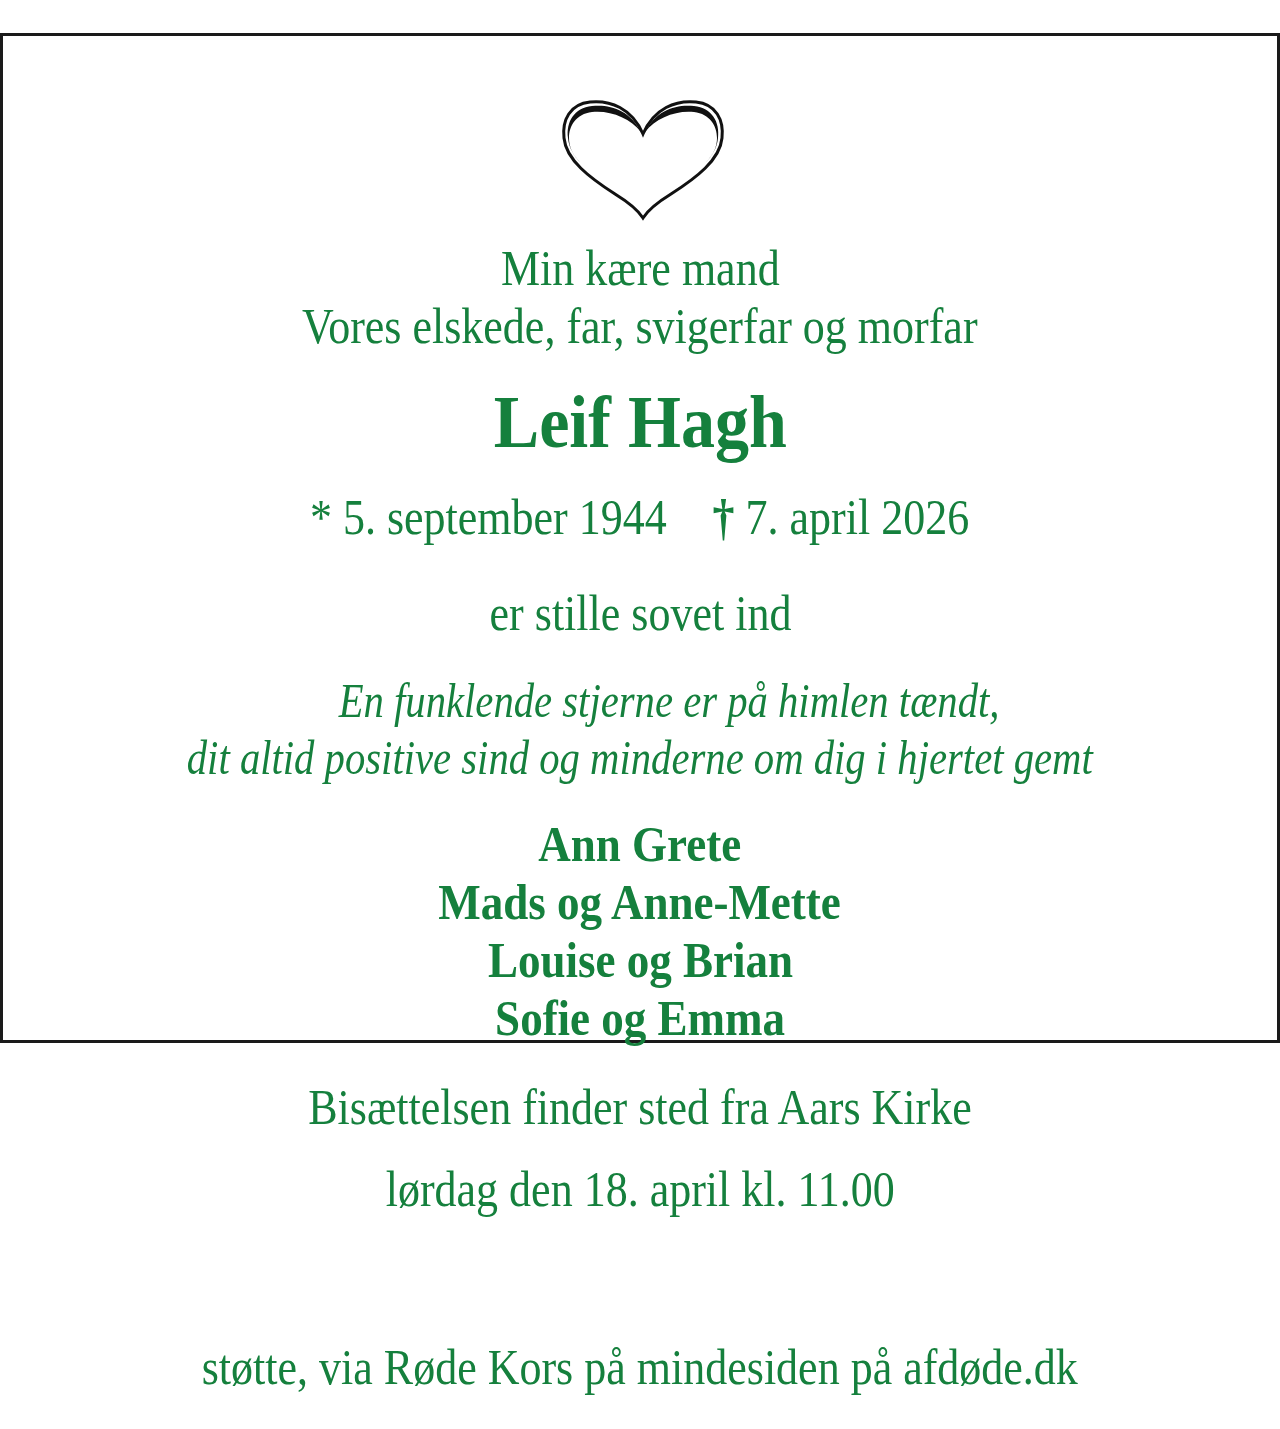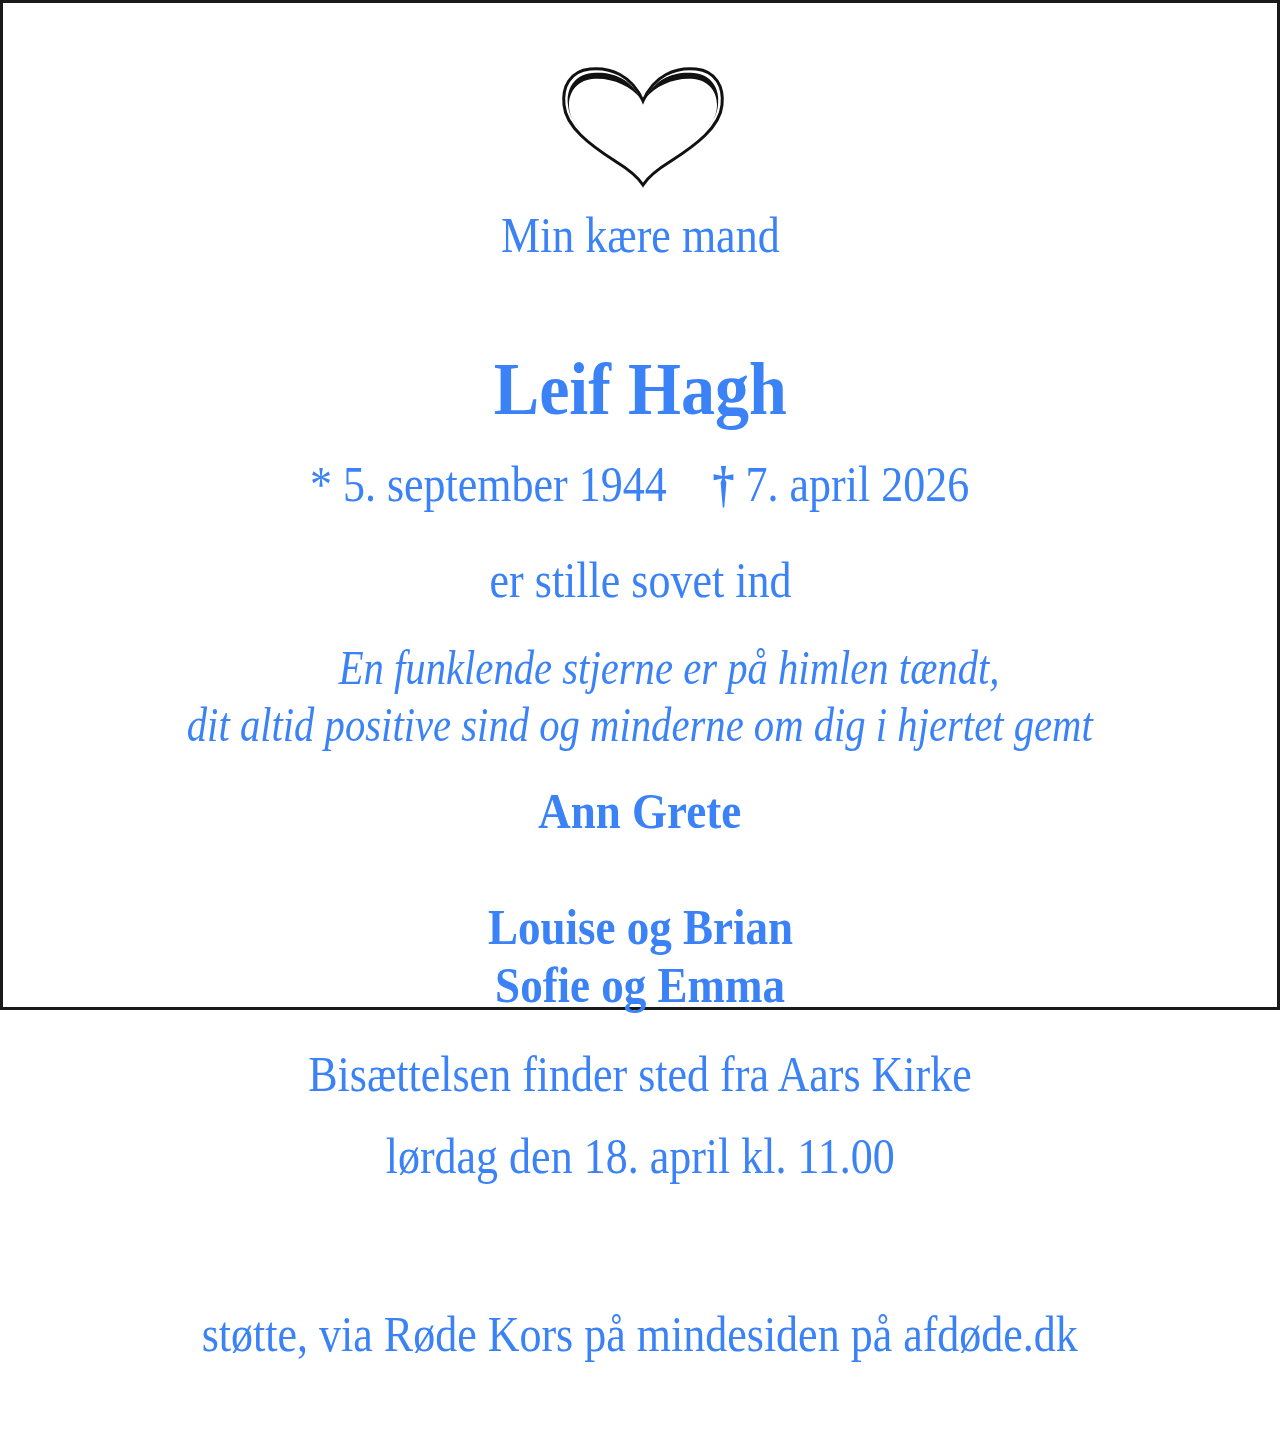--- a/index.html
+++ b/index.html
@@ -12,23 +12,24 @@
       height: 1429px;
       overflow: hidden;
     }
     .notice {
       position: relative;
       box-sizing: border-box;
       width: 1280px;
       height: 1010px;
       border: 3px solid #1a1a1a;
       background: #ffffff;
-      color: #3b82f6;
+      color: #15803d;
       font-family: "Liberation Serif", "DejaVu Serif", serif;
       text-align: center;
+      margin-top: 33px;
     }
     .line {
       position: absolute;
       left: 0;
       width: 100%;
       white-space: nowrap;
       line-height: 1;
     }
     .line > span {
       display: inline-block;
@@ -68,20 +69,23 @@
              C 116 2, 94 10, 83 36 Z" fill="none" stroke="#111" stroke-width="3"></path>
     <path d="M81 34 C 70 12, 50 6, 32 8 C 14 10, 6 24, 8 40 C 9 50, 14 58, 20 64
              C 12 56, 9 48, 9 40 C 9 28, 16 16, 32 14 C 50 12, 70 20, 81 34 Z" fill="#111"></path>
     <path d="M85 34 C 96 12, 116 6, 134 8 C 152 10, 160 24, 158 40 C 157 50, 152 58, 146 64
              C 154 56, 157 48, 157 40 C 157 28, 150 16, 134 14 C 116 12, 96 20, 85 34 Z" fill="#111"></path>
   </svg>
 
   <div class="line reg" style="top:207px;">
     <span>Min kære mand</span>
   </div>
+  <div class="line reg" style="top:265px;">
+    <span>Vores elskede, far, svigerfar og morfar</span>
+  </div>
 
   <div class="line name" style="top:349px;">
     <span>Leif Hagh</span>
   </div>
 
   <div class="line reg" style="top:456px;">
     <span>
       <span>*</span>
       <span>5. september 1944</span><span class="gap"></span><span style="font-weight:bold;">†</span>
       <span>7. april 2026</span>
@@ -95,20 +99,23 @@
   <div class="line ital" style="top:640px;padding-left:29px;">
     <span>En funklende stjerne er på himlen tændt,</span>
   </div>
   <div class="line ital" style="top:697px;">
     <span>dit altid positive sind og minderne om dig i hjertet gemt</span>
   </div>
 
   <div class="line fam" style="top:783px;">
     <span>Ann Grete</span>
   </div>
+  <div class="line fam" style="top:841px;">
+    <span>Mads og Anne-Mette</span>
+  </div>
   <div class="line fam" style="top:899px;">
     <span>Louise og Brian</span>
   </div>
   <div class="line fam" style="top:957px;">
     <span>Sofie og Emma</span>
   </div>
 
   <div class="line reg" style="top:1046px;">
     <span>Bisættelsen finder sted fra Aars Kirke</span>
   </div>

